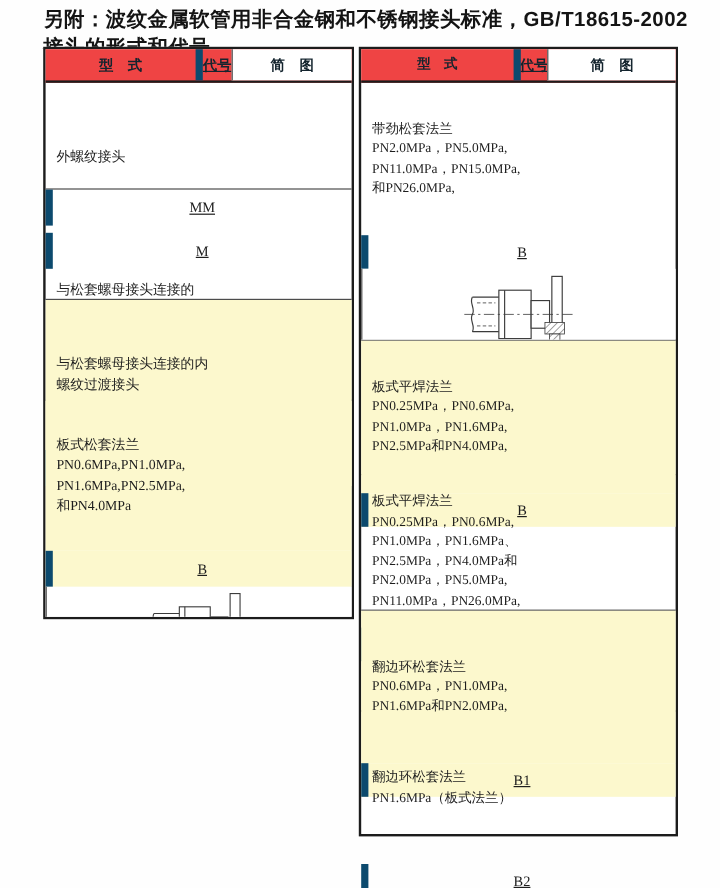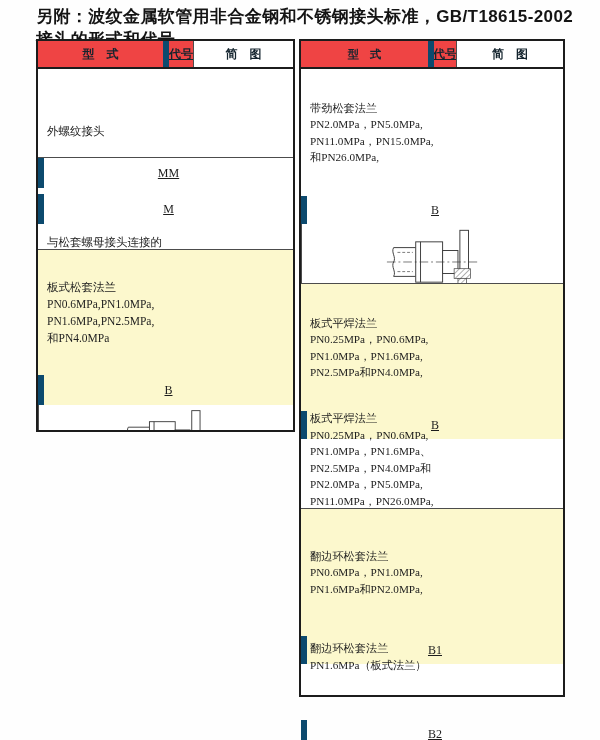--- a/index.html
+++ b/index.html
@@ -228,20 +228,32 @@
 外螺纹过渡接头</div>
     <div class="cell c-diag">
       <div class="sub">
           <svg class="diag" viewBox="0 0 100 70" width="92" height="68">
             <use href="#s-mm"></use>
           </svg>
         </div>
     </div>
   </div>
 
+  <div class="row hl" style="height:84px">
+    <div class="cell c-type">与松套螺母接头连接的内
+螺纹过渡接头</div>
+    <div class="cell c-code">MF</div>
+    <div class="cell c-diag">
+      <div class="sub">
+          <svg class="diag" viewBox="0 0 100 70" width="92" height="66">
+            <use href="#s-mf"></use>
+          </svg>
+        </div>
+    </div>
+  </div>
 
 
   <div class="row hl" style="height:181px">
     <div class="cell c-type">板式松套法兰
 PN0.6MPa,PN1.0MPa,
 PN1.6MPa,PN2.5MPa,
 和PN4.0MPa</div>
     <div class="cell c-code">B</div>
     <div class="cell c-diag">
       <div class="sub">

